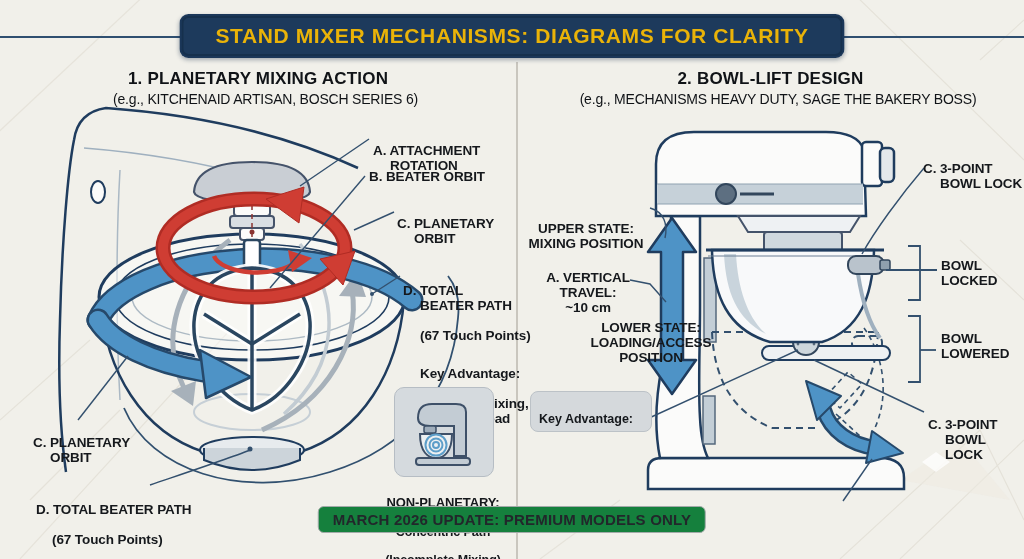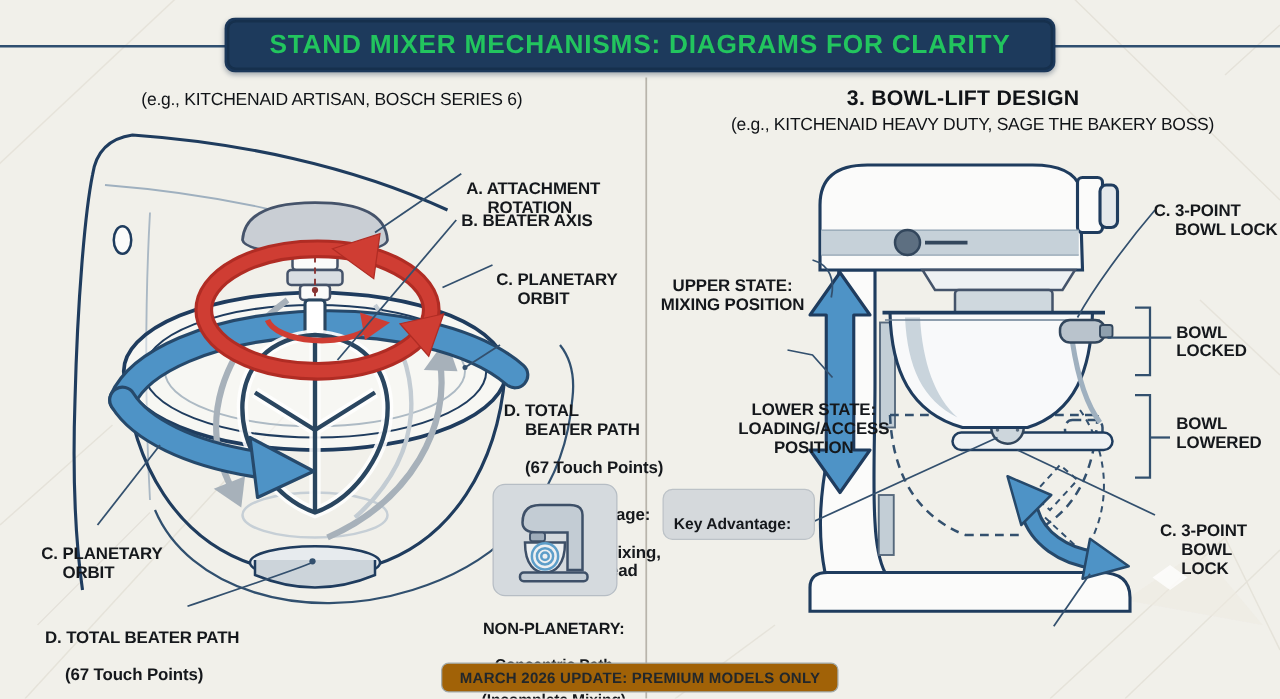--- a/index.html
+++ b/index.html
@@ -2,36 +2,36 @@
 <html><head>
 <meta charset="utf-8">
 <style>
   html,body{margin:0;padding:0;background:#f1f0ea;}
   #stage{position:relative;width:1024px;height:559px;overflow:hidden;background:#f1f0ea;
          font-family:"Liberation Sans",sans-serif;}
   svg.art{position:absolute;left:0;top:0;}
   .titlebox{position:absolute;left:50%;top:14px;transform:translateX(-50%);
     background:#1d3a5c;border:2px solid #13294420;border-radius:9px;
     box-shadow:0 2px 4px rgba(20,40,70,.35), inset 0 0 0 2px #16304d;
-    padding:8px 34px;color:#22c55e;font-weight:bold;font-size:21px;letter-spacing:.6px;white-space:nowrap;}
+    padding:8px 34px;color:#eab308;font-weight:bold;font-size:21px;letter-spacing:.6px;white-space:nowrap;}
   .panelhead{position:absolute;text-align:center;color:#101317;}
   .panelhead .h{font-weight:bold;font-size:17px;letter-spacing:.2px;}
   .panelhead .s{font-size:14px;margin-top:2px;letter-spacing:-.2px;padding-left:15px;}
   .lbl{position:absolute;font-weight:bold;font-size:13.5px;line-height:1.12;color:#15181c;
        white-space:pre-line;letter-spacing:-.1px;}
   .reg{font-weight:bold;}
   .hang{padding-left:17px;text-indent:-17px;margin-top:12px;}
   .ctr{text-align:center;}
   .small{font-size:12.5px;}
   .graybox{position:absolute;background:#d5dade;border:1px solid #b6bdc4;border-radius:10px;}
   .advbox{position:absolute;background:#d5d9dc;border:1px solid #bcc2c7;border-radius:8px;
           padding:5px 8px;font-size:12.5px;line-height:1.16;color:#15181c;white-space:pre-line;}
-  .footerbox{position:absolute;left:50%;top:530px;transform:translateX(-50%);
-    background:#a16207;border:1.5px solid #a3aaa9;border-radius:6px;padding:4px 14px;
-    font-weight:bold;font-size:12px;color:#22272b;letter-spacing:.2px;white-space:nowrap;}
+  .footerbox{position:absolute;left:50%;top:506px;transform:translateX(-50%);
+    background:#15803d;border:1.5px solid #a3aaa9;border-radius:6px;padding:4px 14px;
+    font-weight:bold;font-size:15px;color:#22272b;letter-spacing:.2px;white-space:nowrap;}
 </style>
 </head>
 <body>
 
 <div id="stage">
 
 <svg class="art" width="1024" height="559" viewBox="0 0 1024 559">
 
   <g stroke="#e4e1d8" stroke-width="1.2" fill="none" opacity=".9">
     <path d="M -10 140 L 150 -10"></path>
@@ -213,35 +213,36 @@
       <path d="M 814 360 L 924 412"></path>
       <path d="M 843 501 L 872 459"></path>
       <path d="M 924 168 C 900 196 874 232 862 254"></path>
     </g>
   </g>
 </svg>
 
 <div class="titlebox">STAND MIXER MECHANISMS: DIAGRAMS FOR CLARITY</div>
 
 <div class="panelhead" style="left:0;top:69px;width:516px;">
+  <div class="h">1. PLANETARY MIXING ACTION</div>
   <div class="s">(e.g., KITCHENAID ARTISAN, BOSCH SERIES 6)</div>
 </div>
 <div class="panelhead" style="left:517px;top:69px;width:507px;">
-  <div class="h">3. BOWL-LIFT DESIGN</div>
-  <div class="s">(e.g., KITCHENAID HEAVY DUTY, SAGE THE BAKERY BOSS)</div>
+  <div class="h">2. BOWL-LIFT DESIGN</div>
+  <div class="s">(e.g., MECHANISMS HEAVY DUTY, SAGE THE BAKERY BOSS)</div>
 </div>
 
 <div class="lbl hang" style="left:373px;top:131px;">A. ATTACHMENT
 ROTATION</div>
-<div class="lbl" style="left:369px;top:169px;">B. BEATER AXIS</div>
+<div class="lbl" style="left:369px;top:169px;">B. BEATER ORBIT</div>
 <div class="lbl hang" style="left:397px;top:204px;">C. PLANETARY
 ORBIT</div>
 
 <div class="lbl" style="left:403px;top:268px;width:112px;padding-left:17px;">
-  <div style="text-indent:-17px;margin-top:38px;">D. TOTAL
+  <div style="text-indent:-17px;">D. TOTAL
 BEATER PATH</div>
   <div class="reg">(67 Touch Points)</div>
   <div style="margin-top:7px;">Key Advantage:</div>
   <div class="reg">thorough mixing,
 prevents dead
 zones</div>
 </div>
 
 <div class="lbl hang" style="left:33px;top:423px;">C. PLANETARY
 ORBIT</div>
@@ -262,20 +263,23 @@
   </svg>
 </div>
 <div class="lbl ctr" style="left:380px;top:481px;width:126px;font-size:13px;">
   <div>NON-PLANETARY:</div>
   <div class="reg small">Concentric Path</div>
   <div class="reg small">(Incomplete Mixing)</div>
 </div>
 
 <div class="lbl ctr" style="left:526px;top:221px;width:120px;">UPPER STATE:
 MIXING POSITION</div>
+<div class="lbl ctr" style="left:536px;top:270px;width:104px;">A. VERTICAL
+TRAVEL:
+~10 cm</div>
 <div class="lbl ctr" style="left:544px;top:320px;width:126px;margin-left:44px;">LOWER STATE:
 LOADING/ACCESS
 POSITION</div>
 
 <div class="advbox" style="left:530px;top:391px;width:104px;">
   <b>Key Advantage:</b>
 </div>
 
 <div class="lbl hang" style="left:923px;top:149px;">C. 3-POINT
 BOWL LOCK</div>

